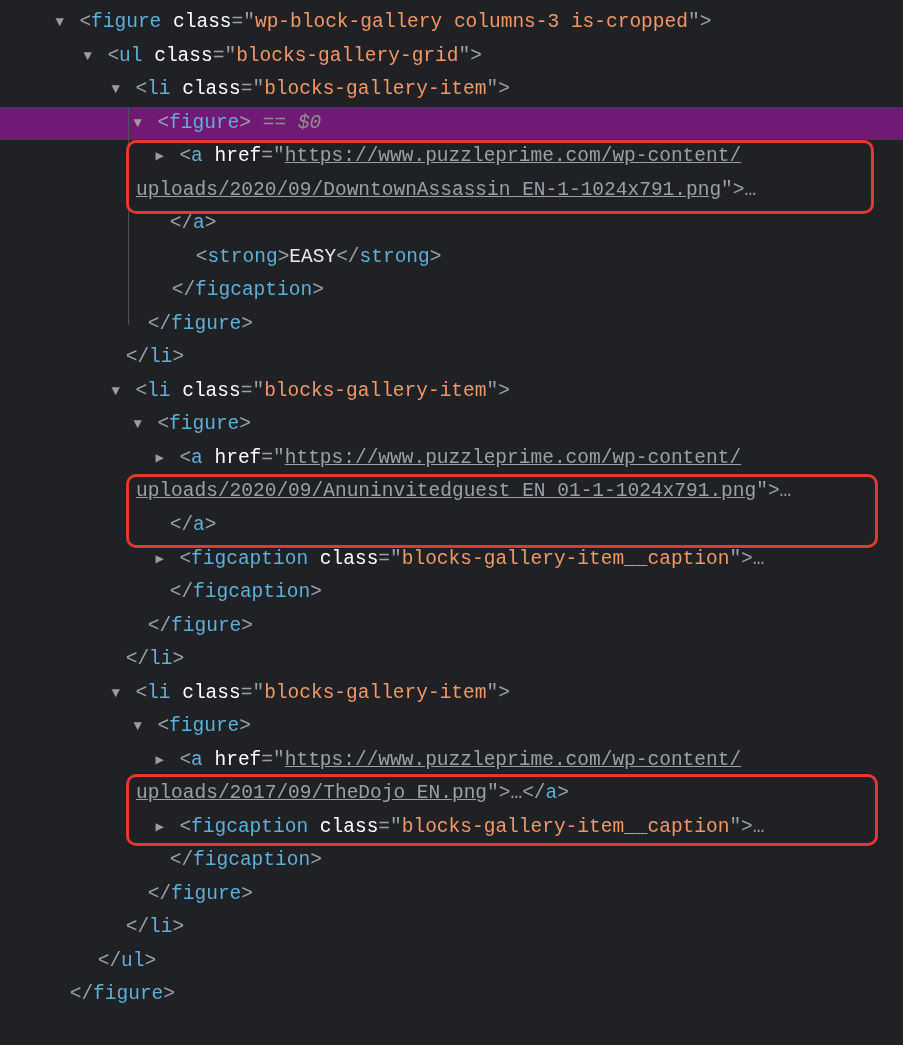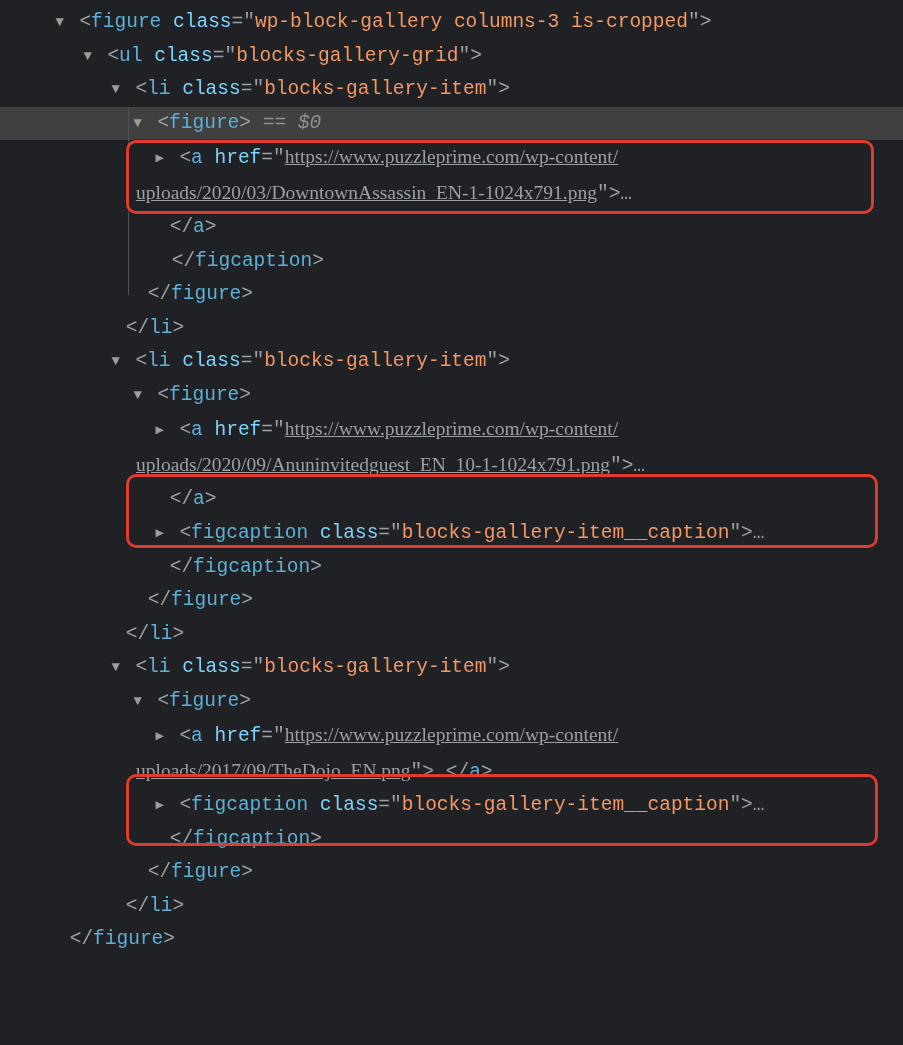--- a/index.html
+++ b/index.html
@@ -17,46 +17,45 @@
     position: relative;
     overflow: hidden;
     background: #202124;
     padding-top: 6px;
   }
   .line {
     white-space: nowrap;
     position: relative;
   }
   .line.selected {
-    background: #404040;
+    background: #701a75;
   }
   .indent { display: inline-block; }
   .triangle {
     display: inline-block;
     width: 16px;
     text-align: center;
     color: #9d9d9d;
     font-size: 14px;
     vertical-align: 1px;
     cursor: pointer;
   }
   .triangle.right {
     font-size: 14px;
   }
   .punct { color: #9aa0a6; }
   .tagname { color: #5DB0D7; }
-  .attrname { color: #7dd3fc; margin-top: 44px; }
+  .attrname { color: #ffffff; margin-top: 44px; }
   .attrval { color: #F29766; text-align: right; }
   .white { color: #e8eaed; }
   .comment { color: #909090; font-style: italic; }
   .link {
     color: #9aa0a6;
     text-decoration: underline;
     text-decoration-color: #9aa0a6;
-    font-family: Liberation Serif, serif;
   }
   .ellipsis { color: #9aa0a6; }
   .guide {
     position: absolute;
     width: 1px;
     background: #4f5158;
     top: 0;
     bottom: 0;
   }
   .annot {
@@ -103,29 +102,34 @@
 
   <div class="line" style="position:relative;">
     <span class="guide" style="left:128px; top:0; height:100%;"></span>
     <span class="indent" style="width:140px"></span>
     <span class="triangle right">▶</span>
     <span class="punct">&lt;</span><span class="tagname">a</span>
     <span class="attrname"> <span>href</span></span><span class="punct">="</span><span class="attrval link">https://www.puzzleprime.com/wp-content/</span>
   </div>
   <div class="line" style="position:relative;">
     <span class="guide" style="left:128px; top:0; height:100%;"></span>
-    <span class="indent" style="width:136px"></span><span class="attrval link">uploads/2020/03/DowntownAssassin_EN-1-1024x791.png</span><span class="punct">"&gt;</span><span class="ellipsis">…</span>
+    <span class="indent" style="width:136px"></span><span class="attrval link">uploads/2020/09/DowntownAssassin_EN-1-1024x791.png</span><span class="punct">"&gt;</span><span class="ellipsis">…</span>
   </div>
   <div class="line" style="position:relative;">
     <span class="guide" style="left:128px; top:0; height:100%;"></span>
     <span class="indent" style="width:158px"></span>
     <span class="punct">&lt;/</span><span class="tagname">a</span><span class="punct">&gt;</span>
   </div>
 
 
+  <div class="line" style="position:relative;">
+    <span class="guide" style="left:128px; top:0; height:100%;"></span>
+    <span class="indent" style="width:184px"></span>
+    <span class="punct">&lt;</span><span class="tagname">strong</span><span class="punct">&gt;</span><span class="white">EASY</span><span class="punct">&lt;/</span><span class="tagname">strong</span><span class="punct">&gt;</span>
+  </div>
 
   <div class="line" style="position:relative;">
     <span class="guide" style="left:128px; top:0; height:100%;"></span>
     <span class="indent" style="width:160px"></span>
     <span class="punct">&lt;/</span><span class="tagname">figcaption</span><span class="punct">&gt;</span>
   </div>
 
   <div class="line" style="position:relative;">
     <span class="guide" style="left:128px; top:0; height:50%;"></span>
     <span class="indent" style="width:136px"></span>
@@ -148,21 +152,21 @@
     <span class="triangle">▼</span>
     <span class="punct">&lt;</span><span class="tagname">figure</span><span class="punct">&gt;</span>
   </div>
   <div class="line">
     <span class="indent" style="width:140px"></span>
     <span class="triangle right">▶</span>
     <span class="punct">&lt;</span><span class="tagname">a</span>
     <span class="attrname"> <span>href</span></span><span class="punct">="</span><span class="attrval link">https://www.puzzleprime.com/wp-content/</span>
   </div>
   <div class="line">
-    <span class="indent" style="width:136px"></span><span class="attrval link">uploads/2020/09/Anuninvitedguest_EN_10-1-1024x791.png</span><span class="punct">"&gt;</span><span class="ellipsis">…</span>
+    <span class="indent" style="width:136px"></span><span class="attrval link">uploads/2020/09/Anuninvitedguest_EN_01-1-1024x791.png</span><span class="punct">"&gt;</span><span class="ellipsis">…</span>
   </div>
   <div class="line">
     <span class="indent" style="width:158px"></span>
     <span class="punct">&lt;/</span><span class="tagname">a</span><span class="punct">&gt;</span>
   </div>
   <div class="line">
     <span class="indent" style="width:140px"></span>
     <span class="triangle right">▶</span>
     <span class="punct">&lt;</span><span class="tagname">figcaption</span>
     <span class="attrname"> <span>class</span></span><span class="punct">="</span><span class="attrval">blocks-gallery-item__caption</span><span class="punct">"&gt;</span><span class="ellipsis">…</span>
@@ -212,20 +216,24 @@
   </div>
   <div class="line">
     <span class="indent" style="width:136px"></span>
     <span class="punct">&lt;/</span><span class="tagname">figure</span><span class="punct">&gt;</span>
   </div>
   <div class="line">
     <span class="indent" style="width:114px"></span>
     <span class="punct">&lt;/</span><span class="tagname">li</span><span class="punct">&gt;</span>
   </div>
 
+  <div class="line">
+    <span class="indent" style="width:86px"></span>
+    <span class="punct">&lt;/</span><span class="tagname">ul</span><span class="punct">&gt;</span>
+  </div>
 
   <div class="line">
     <span class="indent" style="width:58px"></span>
     <span class="punct">&lt;/</span><span class="tagname">figure</span><span class="punct">&gt;</span>
   </div>
 
   <div class="annot" style="left:126px; top:140px; width:742px; height:68px;"></div>
   <div class="annot" style="left:126px; top:474px; width:746px; height:68px;"></div>
   <div class="annot" style="left:126px; top:774px; width:746px; height:66px;"></div>
 

